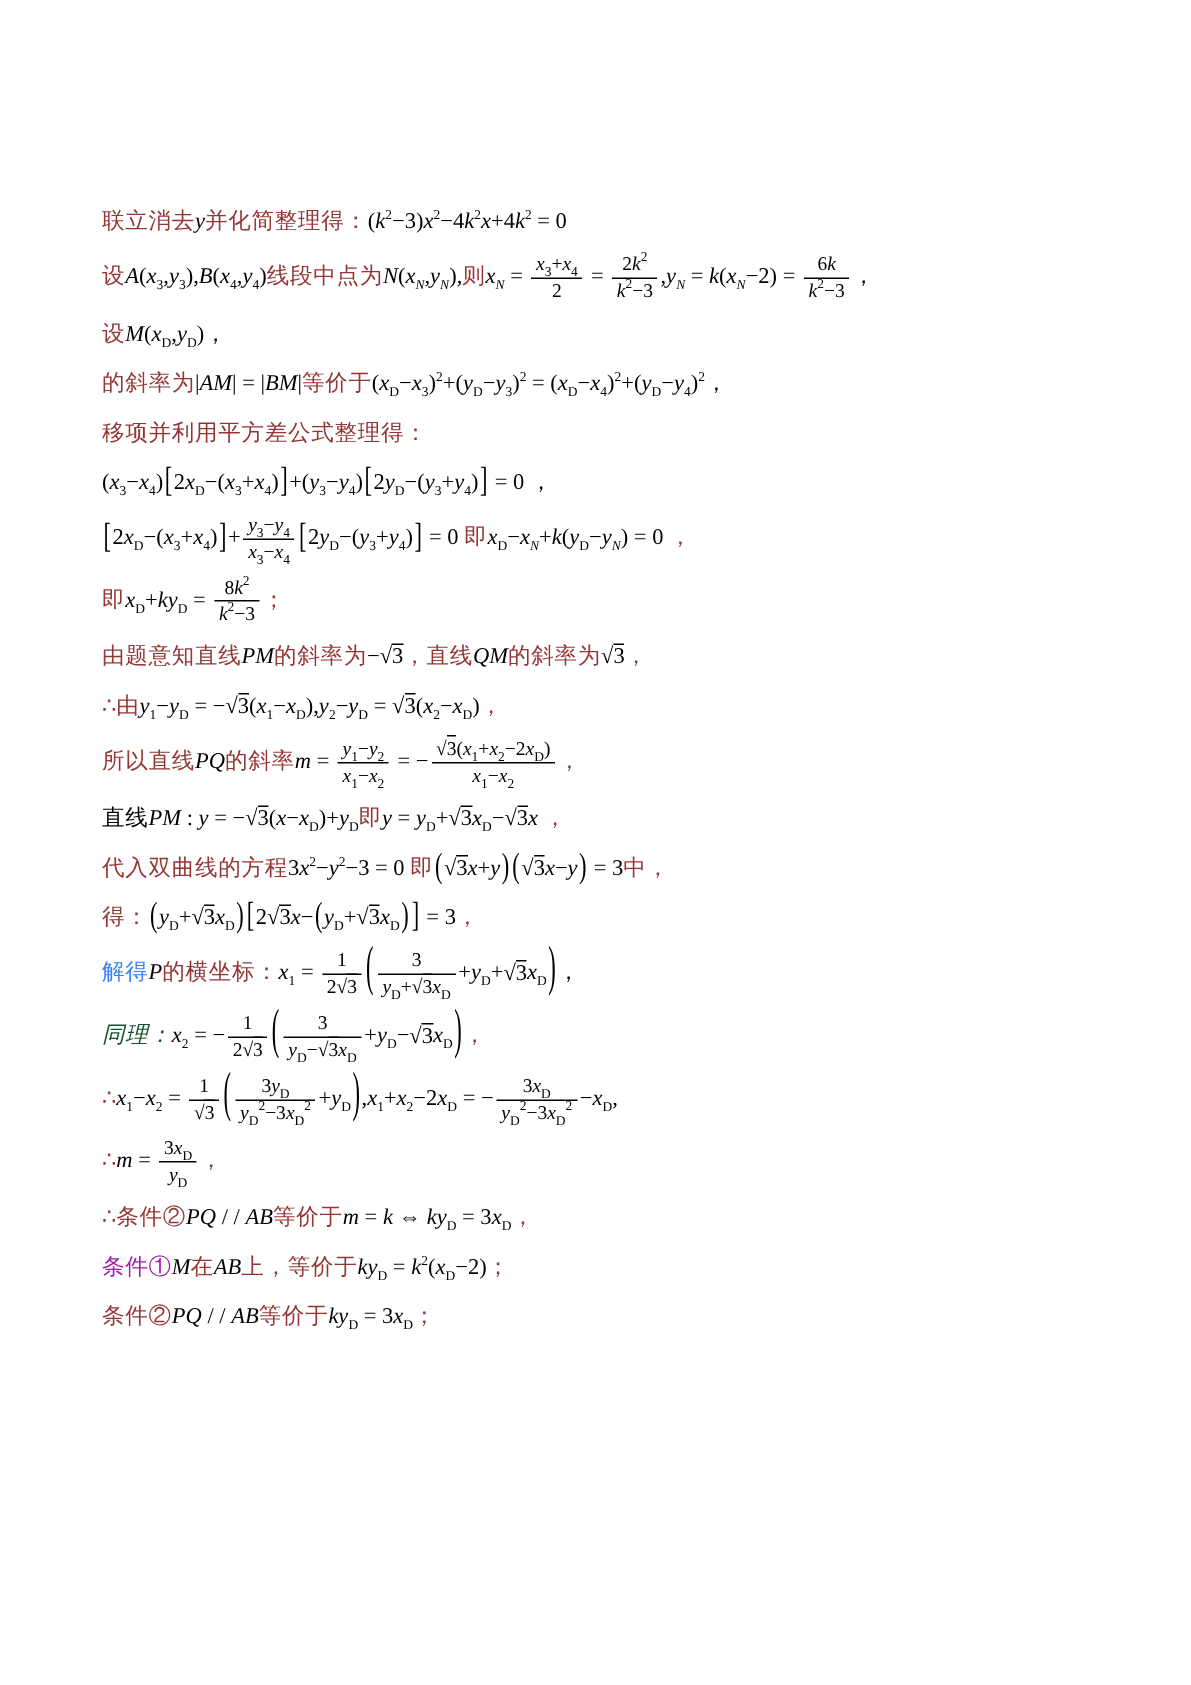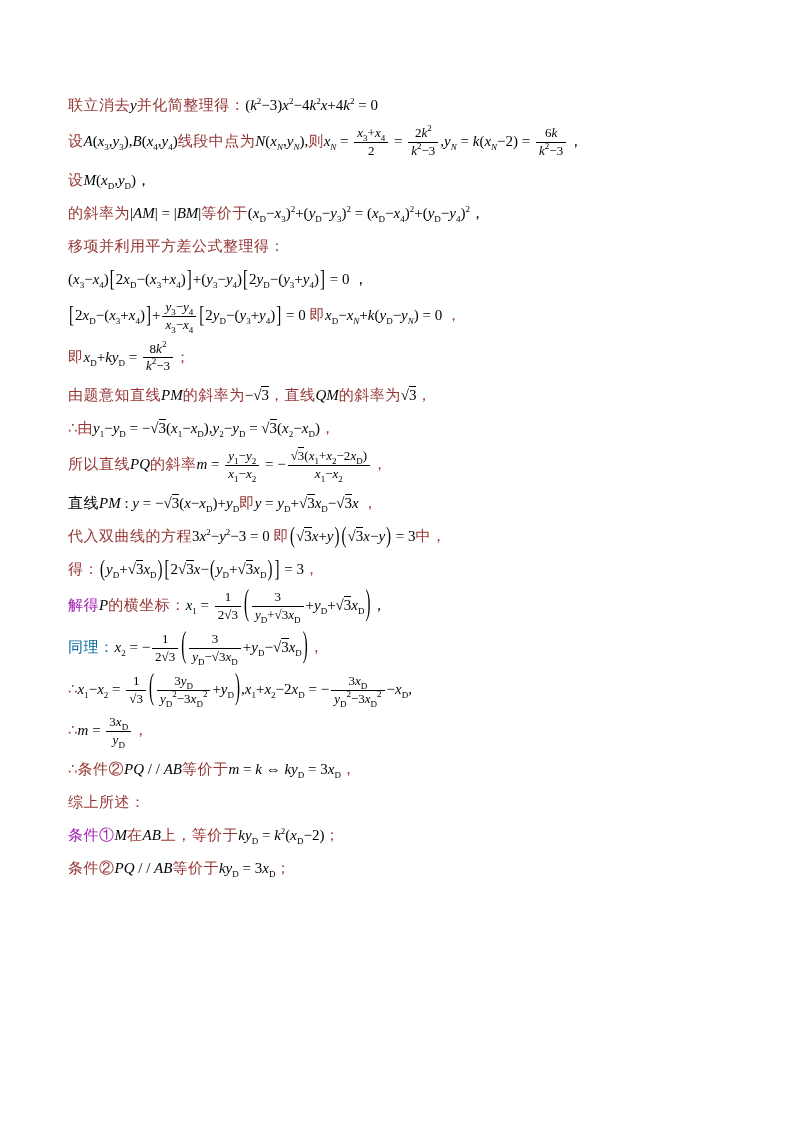--- a/index.html
+++ b/index.html
@@ -1,21 +1,21 @@
 <!DOCTYPE html>
 <html><head>
 <meta charset="utf-8">
 <style>
   html,body{margin:0;padding:0;}
   body{
     width:794px;height:1123px;background:#ffffff;overflow:hidden;
     font-family:"Liberation Serif","DejaVu Serif",serif;
     color:#000;
   }
-  .doc{padding:92px 56px 0 68px;}
+  .doc{padding:92px 56px 0 68px;margin-top:43px;}
   p.line{
     margin:0 0 7px 0;
     font-size:15px;
     line-height:26px;
     white-space:nowrap;
     color:#000;
   }
   
   c{color:#943634;font-style:normal;letter-spacing:0.5px;}
   
@@ -47,21 +47,20 @@
     <p class="line"><c style="color: rgb(148, 54, 52);">移项并利用平方差公式整理得：</c></p>
     <p class="line">(<m>x</m><sub>3</sub>−<m>x</m><sub>4</sub>)<g>[</g>2<m>x</m><sub>D</sub>−(<m>x</m><sub>3</sub>+<m>x</m><sub>4</sub>)<g>]</g>+(<m>y</m><sub>3</sub>−<m>y</m><sub>4</sub>)<g>[</g>2<m>y</m><sub>D</sub>−(<m>y</m><sub>3</sub>+<m>y</m><sub>4</sub>)<g>]</g> = 0 ，</p>
     <p class="line"><g>[</g>2<m>x</m><sub>D</sub>−(<m>x</m><sub>3</sub>+<m>x</m><sub>4</sub>)<g>]</g>+<f><n><m>y</m><sub>3</sub>−<m>y</m><sub>4</sub></n><d><m>x</m><sub>3</sub>−<m>x</m><sub>4</sub></d></f><g>[</g>2<m>y</m><sub>D</sub>−(<m>y</m><sub>3</sub>+<m>y</m><sub>4</sub>)<g>]</g> = 0 <c style="color: rgb(148, 54, 52);">即</c><m>x</m><sub>D</sub>−<m>x</m><sub><m>N</m></sub>+<m>k</m>(<m>y</m><sub>D</sub>−<m>y</m><sub><m>N</m></sub>) = 0<k style="color: rgb(148, 54, 52);"> ，</k></p>
     <p class="line"><c style="color: rgb(148, 54, 52);">即</c><m>x</m><sub>D</sub>+<m>ky</m><sub>D</sub> = <f><n>8<m>k</m><sup>2</sup></n><d><m>k</m><sup>2</sup>−3</d></f><k style="color: rgb(148, 54, 52);">；</k></p>
     <p class="line"><c style="color: rgb(148, 54, 52); font-family: Liberation Serif, serif;">由题意知直线</c><m>PM</m><c style="color: rgb(148, 54, 52);">的斜率为</c>−<sq><v>3</v></sq><c style="color: rgb(148, 54, 52);">，直线</c><m>QM</m><c style="color: rgb(148, 54, 52);">的斜率为</c><sq><v>3</v></sq><c style="color: rgb(148, 54, 52);">，</c></p>
     <p class="line"><k style="color: rgb(148, 54, 52);">∴</k><c style="color: rgb(148, 54, 52);">由</c><m>y</m><sub>1</sub>−<m>y</m><sub>D</sub> = −<sq><v>3</v></sq>(<m>x</m><sub>1</sub>−<m>x</m><sub>D</sub>),<m>y</m><sub>2</sub>−<m>y</m><sub>D</sub> = <sq><v>3</v></sq>(<m>x</m><sub>2</sub>−<m>x</m><sub>D</sub>)<k style="color: rgb(148, 54, 52);">，</k></p>
     <p class="line"><c style="color: rgb(148, 54, 52);">所以直线</c><m>PQ</m><c style="color: rgb(148, 54, 52);">的斜率</c><m>m</m> = <f><n><m>y</m><sub>1</sub>−<m>y</m><sub>2</sub></n><d><m>x</m><sub>1</sub>−<m>x</m><sub>2</sub></d></f> = −<f><n><sq><v>3</v></sq>(<m>x</m><sub>1</sub>+<m>x</m><sub>2</sub>−2<m>x</m><sub>D</sub>)</n><d><m>x</m><sub>1</sub>−<m>x</m><sub>2</sub></d></f><k style="color: rgb(148, 54, 52);">，</k></p>
     <p class="line"><c style="color: #000000;">直线</c><m>PM</m> : <m>y</m> = −<sq><v>3</v></sq>(<m>x</m>−<m>x</m><sub>D</sub>)+<m>y</m><sub>D</sub><c style="color: rgb(148, 54, 52);">即</c><m>y</m> = <m>y</m><sub>D</sub>+<sq><v>3</v></sq><m>x</m><sub>D</sub>−<sq><v>3</v></sq><m>x</m><k style="color: rgb(148, 54, 52);"> ，</k></p>
     <p class="line"><c style="color: rgb(148, 54, 52);">代入双曲线的方程</c>3<m>x</m><sup>2</sup>−<m>y</m><sup>2</sup>−3 = 0 <c style="color: rgb(148, 54, 52);">即</c><g>(</g><sq><v>3</v></sq><m>x</m>+<m>y</m><g>)</g><g>(</g><sq><v>3</v></sq><m>x</m>−<m>y</m><g>)</g> = 3<c style="color: rgb(148, 54, 52);">中，</c></p>
     <p class="line"><c style="color: rgb(148, 54, 52);">得：</c><g>(</g><m>y</m><sub>D</sub>+<sq><v>3</v></sq><m>x</m><sub>D</sub><g>)</g><g>[</g>2<sq><v>3</v></sq><m>x</m>−<g>(</g><m>y</m><sub>D</sub>+<sq><v>3</v></sq><m>x</m><sub>D</sub><g>)</g><g>]</g> = 3<k style="color: rgb(148, 54, 52);">，</k></p>
-    <p class="line"><c style="color: #a21caf;">解得</c><m>P</m><c style="color: rgb(148, 54, 52);">的横坐标：</c><m>x</m><sub>1</sub> = <f><n>1</n><d>2<sq><v>3</v></sq></d></f><gx>(</gx><f><n>3</n><d><m>y</m><sub>D</sub>+<sq><v>3</v></sq><m>x</m><sub>D</sub></d></f>+<m>y</m><sub>D</sub>+<sq><v>3</v></sq><m>x</m><sub>D</sub><gx>)</gx>，</p>
-    <p class="line"><c style="color: #0369a1;">同理：</c><m>x</m><sub>2</sub> = −<f><n>1</n><d>2<sq><v>3</v></sq></d></f><gx>(</gx><f><n>3</n><d><m>y</m><sub>D</sub>−<sq><v>3</v></sq><m>x</m><sub>D</sub></d></f>+<m>y</m><sub>D</sub>−<sq><v>3</v></sq><m>x</m><sub>D</sub><gx>)</gx><k style="color: rgb(148, 54, 52);">，</k></p>
+    <p class="line"><c style="color: #3b82f6;">解得</c><m>P</m><c style="color: rgb(148, 54, 52);">的横坐标：</c><m>x</m><sub>1</sub> = <f><n>1</n><d>2<sq><v>3</v></sq></d></f><gx>(</gx><f><n>3</n><d><m>y</m><sub>D</sub>+<sq><v>3</v></sq><m>x</m><sub>D</sub></d></f>+<m>y</m><sub>D</sub>+<sq><v>3</v></sq><m>x</m><sub>D</sub><gx>)</gx>，</p>
+    <p class="line"><c style="color: #14532d; font-style: italic;">同理：</c><m>x</m><sub>2</sub> = −<f><n>1</n><d>2<sq><v>3</v></sq></d></f><gx>(</gx><f><n>3</n><d><m>y</m><sub>D</sub>−<sq><v>3</v></sq><m>x</m><sub>D</sub></d></f>+<m>y</m><sub>D</sub>−<sq><v>3</v></sq><m>x</m><sub>D</sub><gx>)</gx><k style="color: rgb(148, 54, 52);">，</k></p>
     <p class="line"><k style="color: rgb(148, 54, 52);">∴</k><m>x</m><sub>1</sub>−<m>x</m><sub>2</sub> = <f><n>1</n><d><sq><v>3</v></sq></d></f><gx>(</gx><f><n>3<m>y</m><sub>D</sub></n><d><m>y</m><sub>D</sub><sup>2</sup>−3<m>x</m><sub>D</sub><sup>2</sup></d></f>+<m>y</m><sub>D</sub><gx>)</gx>,<m>x</m><sub>1</sub>+<m>x</m><sub>2</sub>−2<m>x</m><sub>D</sub> = −<f><n>3<m>x</m><sub>D</sub></n><d><m>y</m><sub>D</sub><sup>2</sup>−3<m>x</m><sub>D</sub><sup>2</sup></d></f>−<m>x</m><sub>D</sub>,</p>
     <p class="line"><k style="color: rgb(148, 54, 52);">∴</k><m>m</m> = <f><n>3<m>x</m><sub>D</sub></n><d><m>y</m><sub>D</sub></d></f><k style="color: rgb(148, 54, 52);">，</k></p>
     <p class="line"><k style="color: rgb(148, 54, 52);">∴</k><c style="color: rgb(148, 54, 52);">条件②</c><m>PQ</m> / / <m>AB</m><c style="color: rgb(148, 54, 52);">等价于</c><m>m</m> = <m>k</m> ⇔ <m>ky</m><sub>D</sub> = 3<m>x</m><sub>D</sub><k style="color: rgb(148, 54, 52);">，</k></p>
-    <p class="line"><c style="color: rgb(148, 54, 52);">综上所述：</c></p>
     <p class="line"><c style="color: #a21caf;">条件①</c><m>M</m><c style="color: rgb(148, 54, 52);">在</c><m>AB</m><c style="color: rgb(148, 54, 52);">上，等价于</c><m>ky</m><sub>D</sub> = <m>k</m><sup>2</sup>(<m>x</m><sub>D</sub>−2)<k style="color: rgb(148, 54, 52);">；</k></p>
     <p class="line"><c style="color: rgb(148, 54, 52);">条件②</c><m>PQ</m> / / <m>AB</m><c style="color: rgb(148, 54, 52);">等价于</c><m>ky</m><sub>D</sub> = 3<m>x</m><sub>D</sub><k style="color: rgb(148, 54, 52);">；</k></p>
   </div>
 
 </body></html>

